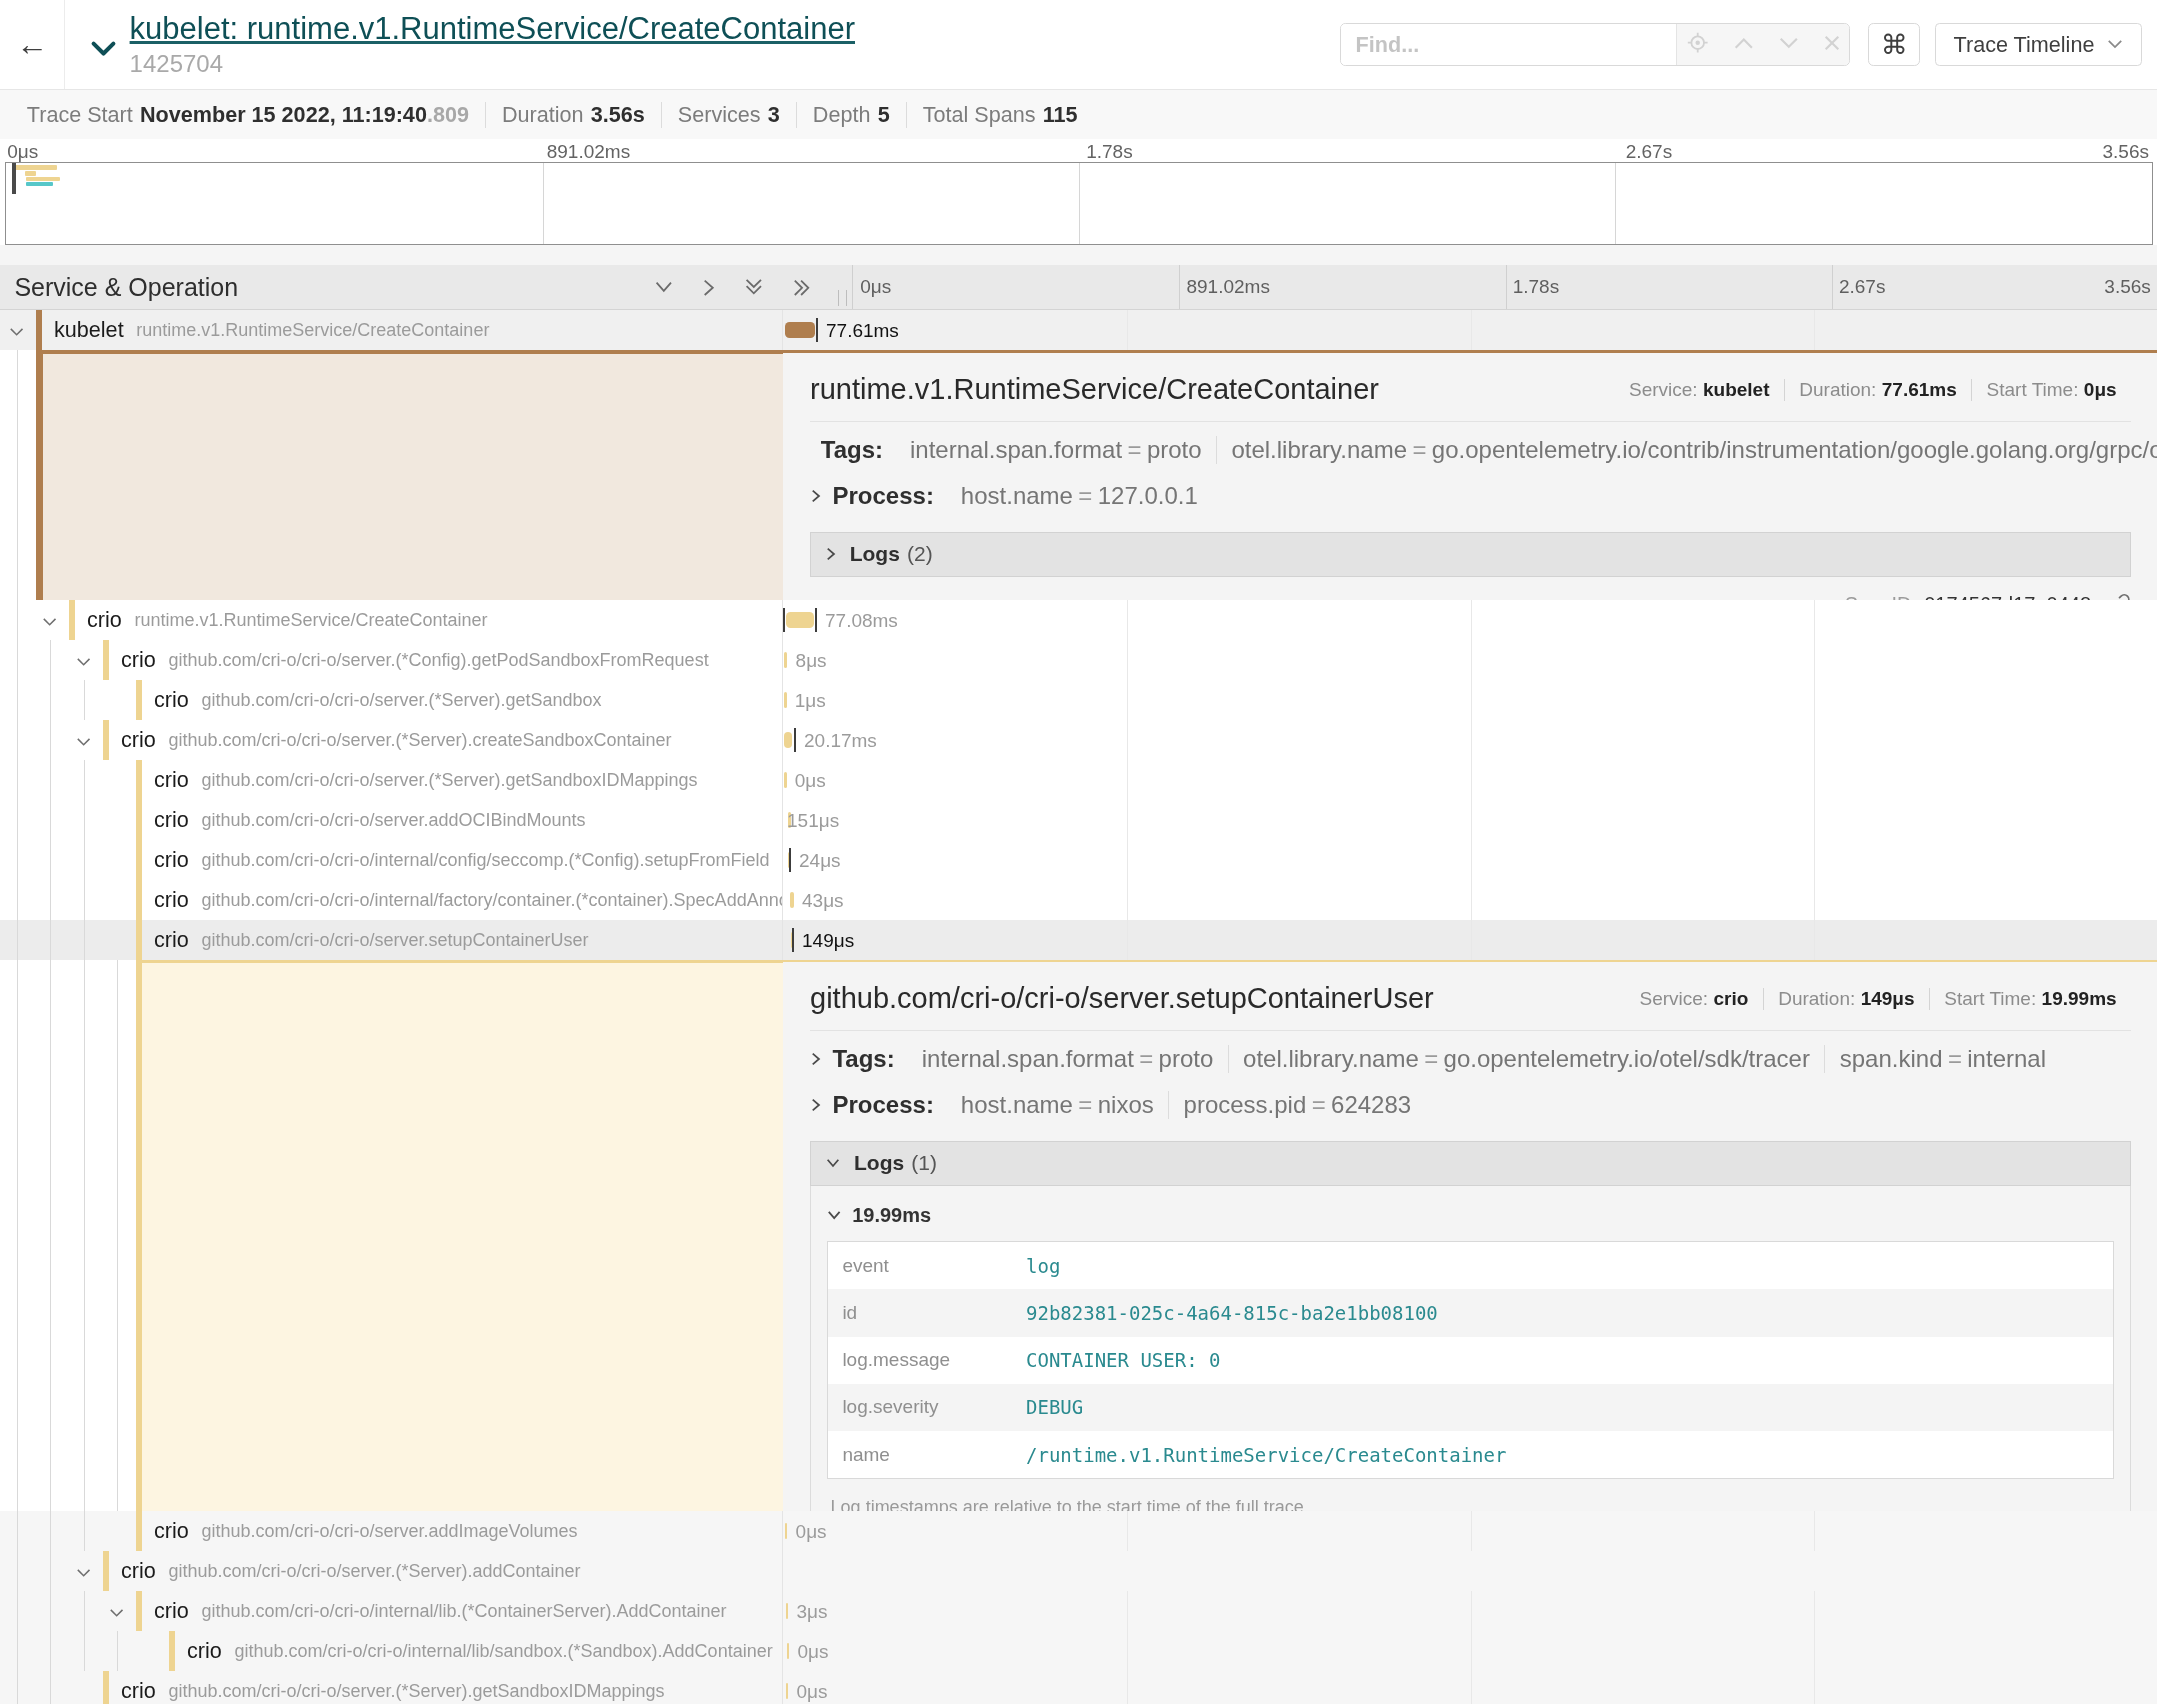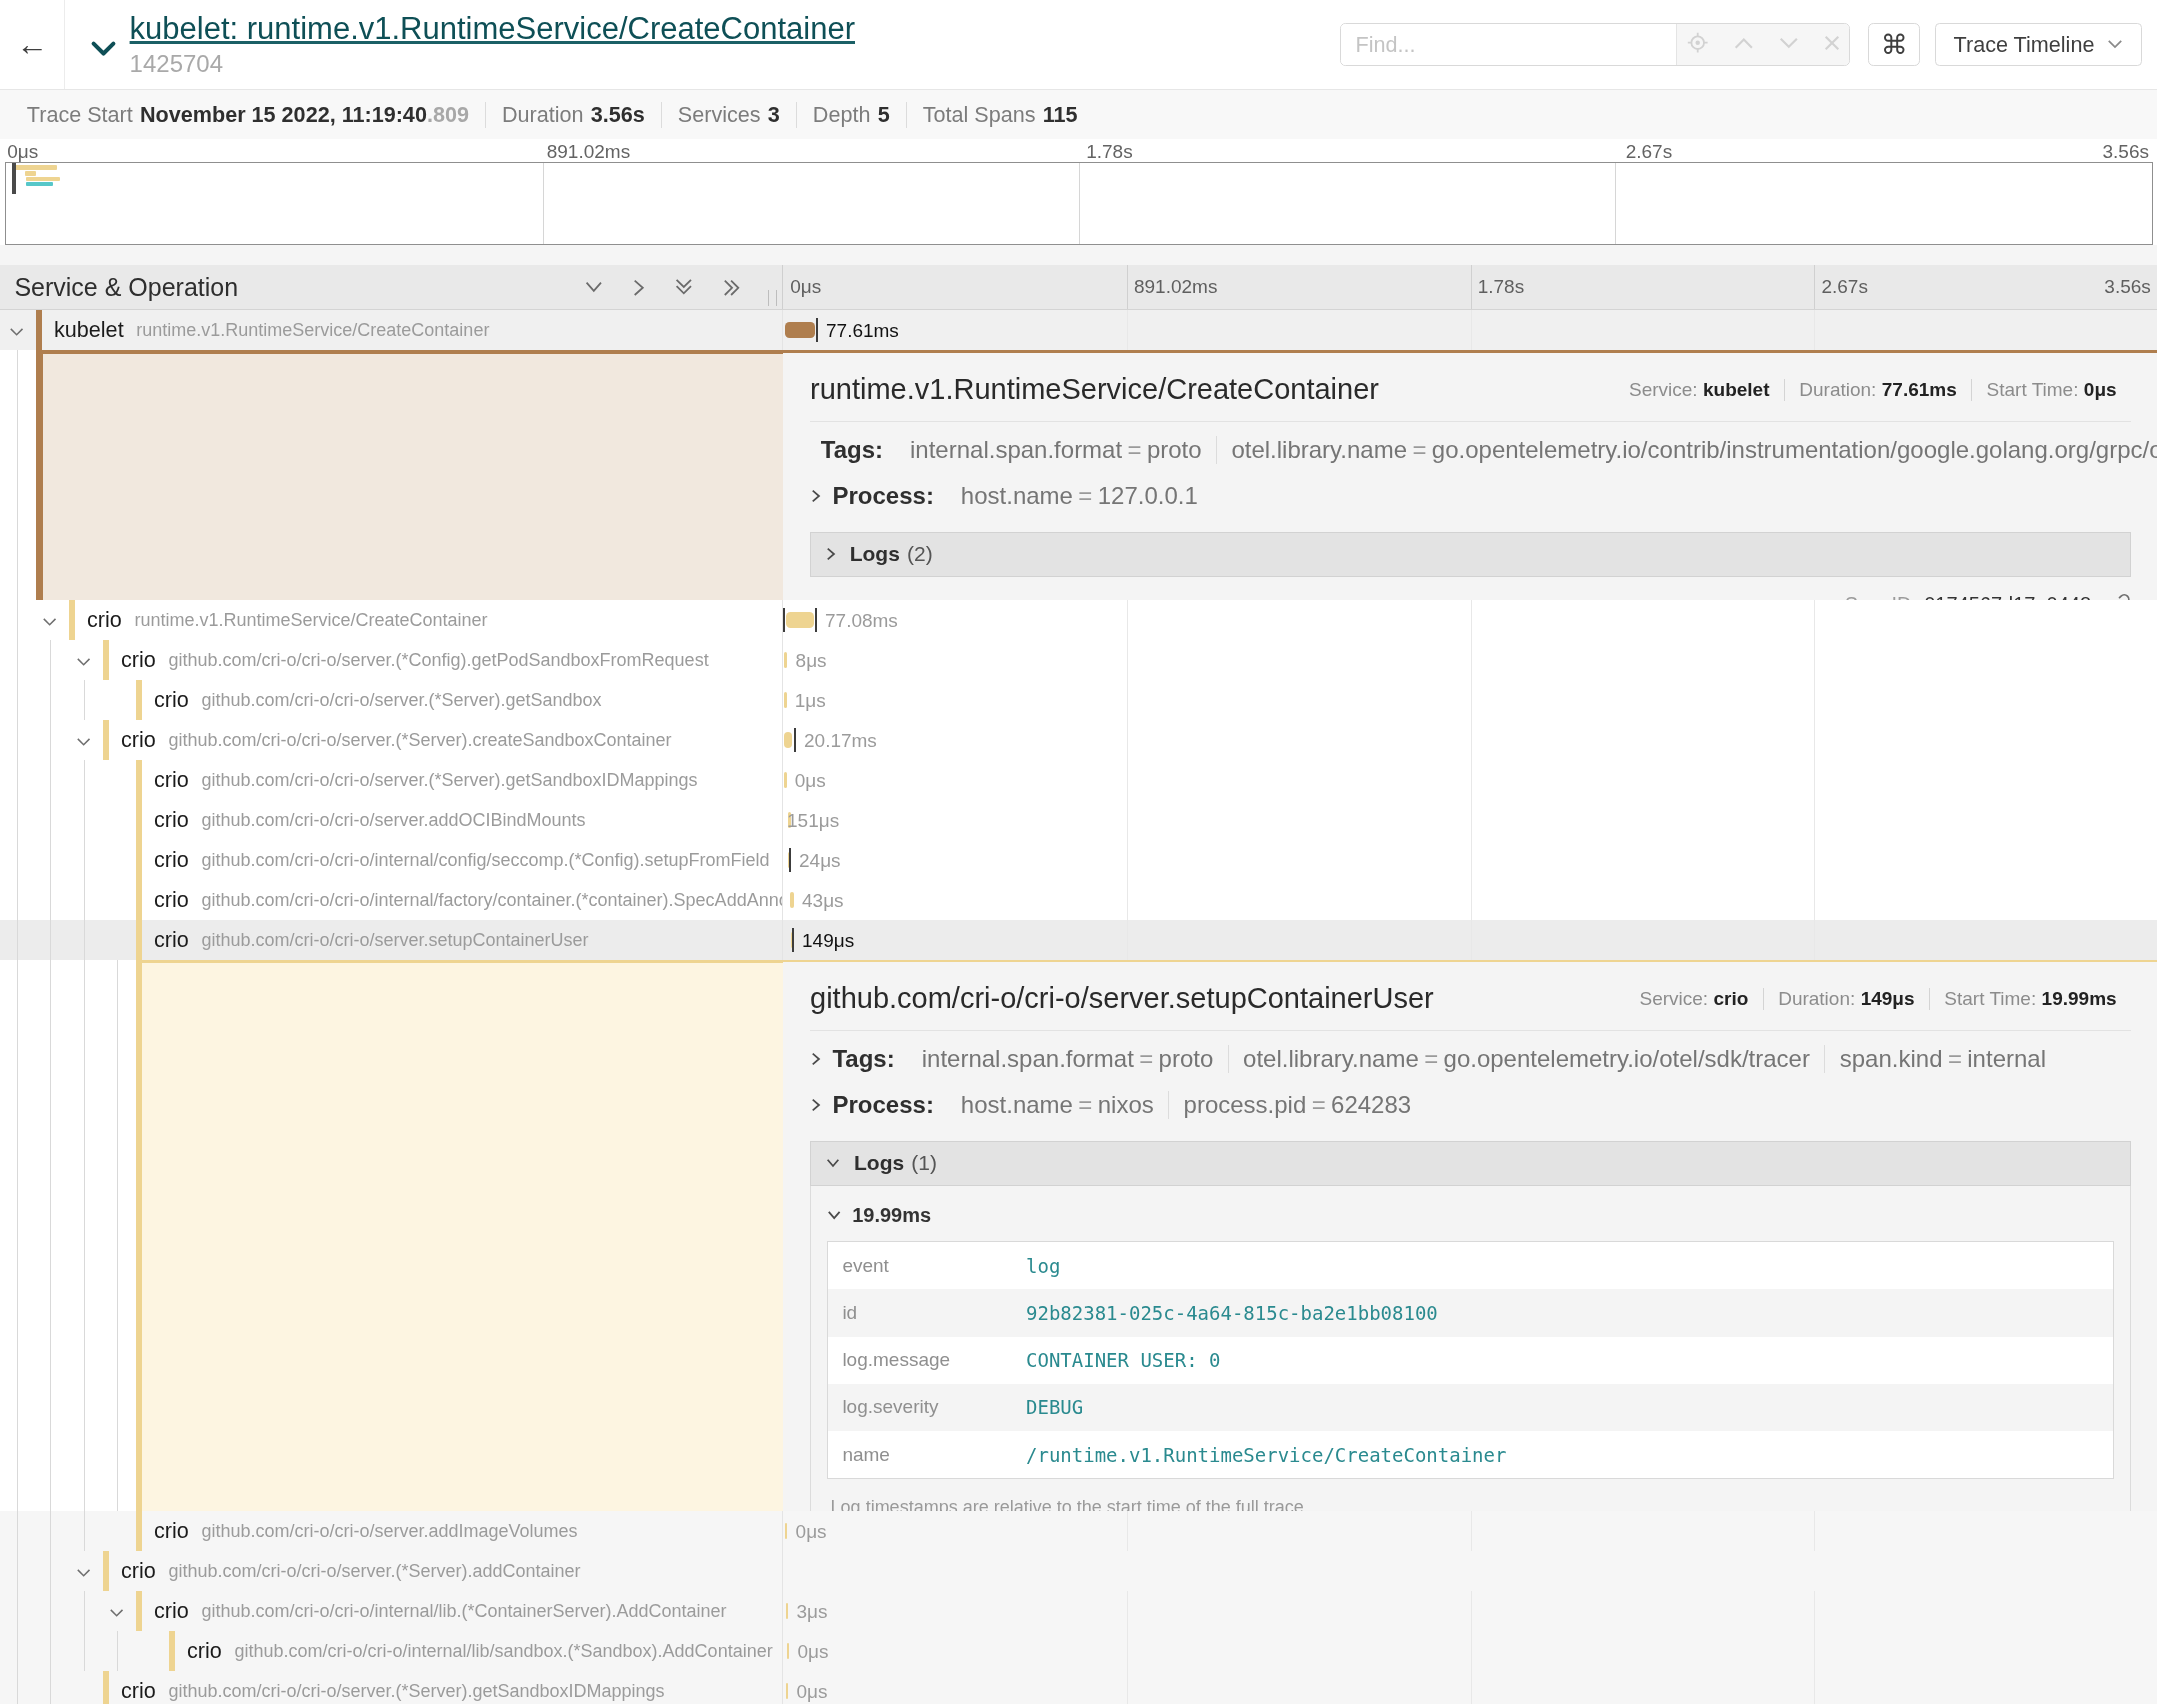--- a/index.html
+++ b/index.html
@@ -9,21 +9,21 @@
   
   .topbar { height: 90px; display: flex; align-items: center; border-bottom: 0.9px solid #e6e6e6; background:#fff; }
   .back { width: 65px; height: 100%; display:flex; align-items:center; justify-content:center; border-right:0.9px solid #ececec; cursor:pointer; }
   .back span { font-size: 32px; color: #3f3f3f; }
   .title-chevron { margin: 12.6px 0 0 25px; cursor:pointer; }
   .title-block { margin-left: 12.6px; }
   .trace-title { display:block; font-size: 31px; color: #0e4f56; text-decoration: underline; text-decoration-color:#1b6066; font-weight: 400; cursor:pointer; }
   .trace-id { font-size: 24px; color: #a9a9a9; margin-top: 2.7px; }
   .top-actions { margin-left:auto; display:flex; align-items:center; margin-right:16px; }
   .find-group { display:flex; height:43px; border:0.9px solid #d9d9d9; border-radius:5.4px; overflow:hidden; background:#fff; }
-  .find-group input { border:none; outline:none; width:335px; padding:0 14.4px; font-size:21.6px; color:#1d4ed8; font-family:"Liberation Sans",sans-serif; }
+  .find-group input { border:none; outline:none; width:335px; padding:0 14.4px; font-size:21.6px; color:#1d4ed8; font-family:"Liberation Sans",sans-serif;font-weight:bold; }
   .find-group input::placeholder { color:#c4c4c4; }
   .find-suffix { width:173px; background:#f6f6f6; border-left:0.9px solid #e4e4e4; display:flex; align-items:center; justify-content:center; gap:23.4px; }
   .kbd-btn { margin-left:18px; width:52px; height:43px; border:0.9px solid #d9d9d9; border-radius:5.4px; background:#fff; font-size:27px; color:#3f3f3f; cursor:pointer; display:flex; align-items:center; justify-content:center; }
   .view-btn { margin-left:14.4px; height:43px; padding:0 18px; border:0.9px solid #d9d9d9; border-radius:4.5px; background:#fff; font-size:21.6px; color:#3f3f3f; cursor:pointer; display:flex; align-items:center; gap:12.6px; font-family:"Liberation Sans",sans-serif; }
 
   
   .statsbar { height:49px; background:#f8f8f8; display:flex; align-items:center; padding-left:10.8px; font-size:21.6px; }
   .stat { color:#7c7c7c; padding:0 16px; border-left:0.9px solid #dcdcdc; white-space:nowrap; }
   .stat:first-child { border-left:none; }
   .stat b { color:#2f2f2f; font-weight:700; margin-left:7.2px; }
@@ -35,21 +35,21 @@
   .mm-tick { position:absolute; top:1.8px; }
   .mm-canvas { position:relative; margin:0 5.4px; height:83px; border:0.9px solid #8f8f8f; background:#fff; }
   .mm-grid { position:absolute; top:0; bottom:0; width:0.9px; background:#d6d6d6; }
   .mm-bar { position:absolute; border-radius:0.9px; }
   .mm-handle { position:absolute; background:#4a4a4a; }
 
   .spacer { height:20px; background:#f5f5f5; }
 
   
   .grid-header { height:45px; display:flex; background:#e9e9e9; border-bottom:0.9px solid #d4d4d4; }
-  .gh-left { width:783px; position:relative; display:flex; align-items:center; border-right:0.9px solid #cfcfcf; }
+  .gh-left { width:853px; position:relative; display:flex; align-items:center; border-right:0.9px solid #cfcfcf; }
   .gh-title { font-size:25px; color:#2e2e2e; margin-left:14.4px; }
   .gh-icons { margin-left:auto; margin-right:40px; display:flex; align-items:center; gap:27px; }
   .gh-icons span { cursor:pointer; display:flex; }
   .col-grip { position:absolute; right:5.4px; bottom:3.6px; width:9px; height:16px; border-left:1.8px solid #bdbdbd; border-right:1.8px solid #bdbdbd; cursor:col-resize; }
   .gh-right { flex:1; position:relative; font-size:19px; color:#5f5f5f; }
   .gh-tick { position:absolute; top:10.8px; }
   .gh-line { position:absolute; top:0; bottom:0; width:0.9px; background:#d0d0d0; }
 
   
   .row { height:40px; display:flex; background:#fff; cursor:pointer; }

